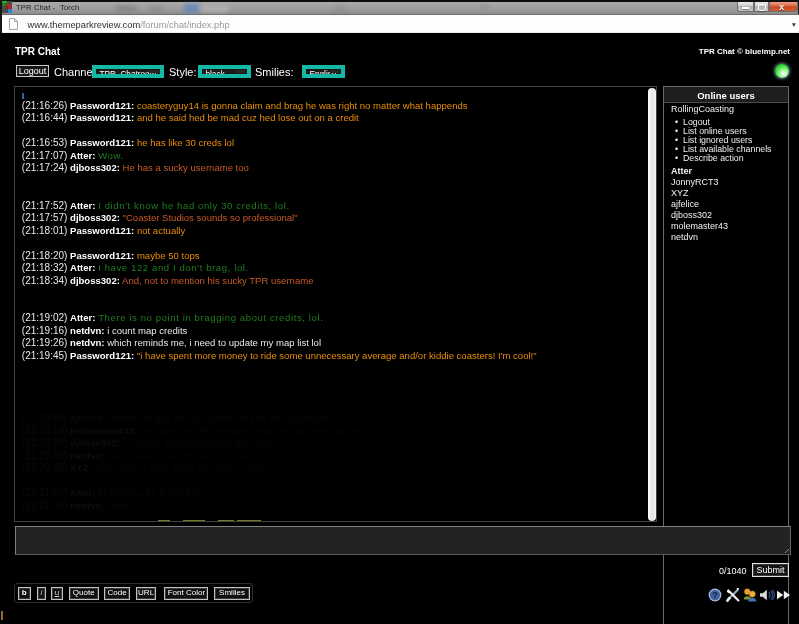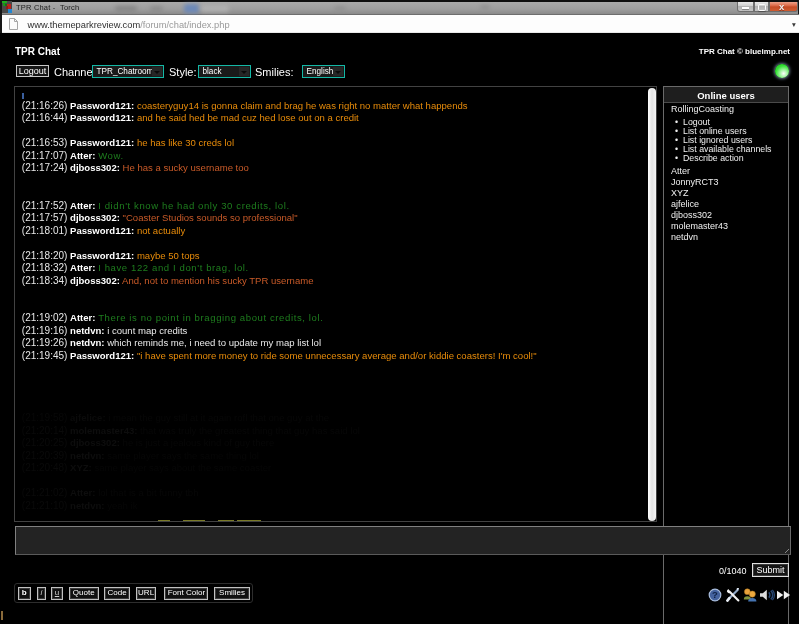--- a/index.html
+++ b/index.html
@@ -30,21 +30,21 @@
 #urltext span{color:#999;text-align:right;}
 #addrcaret{position:absolute;left:792px;top:4.5px;font-size:7.5px;color:#3a3a3a;}
 
 #hd{position:absolute;left:15px;top:46px;font-size:10px;font-weight:bold;color:#fff;}
 #copy{position:absolute;right:9px;top:47px;font-size:8px;font-weight:bold;color:#fff;}
 #logout{position:absolute;left:16px;top:65px;width:33px;height:12px;box-sizing:border-box;
   border:1px solid #c8c8c8;background:#161616;color:#fff;font-size:9px;
   text-align:center;line-height:10px;font-family:"Liberation Sans",sans-serif;}
 .lbl{position:absolute;top:66px;font-size:11px;color:#fff;}
 .sel{position:absolute;top:65px;height:13px;box-sizing:border-box;
-  border:1px solid #14b8a6;background:#1a1a1a;color:#fff;font-size:8.2px;
+  border:4px solid #14b8a6;background:#1a1a1a;color:#fff;font-size:8.2px;
   line-height:11px;padding-left:3.5px;white-space:nowrap;overflow:hidden;}
 .sel .ar{position:absolute;right:1px;top:1px;bottom:1px;width:10px;background:#262626;}
 .sel .ar:after{content:"";position:absolute;left:2px;top:4px;border:3px solid transparent;
   border-top-color:#0a0a0a;}
 #orb{position:absolute;left:775px;top:64px;width:14px;height:14px;border-radius:50%;
   background:radial-gradient(circle at 62% 68%, #ffffff 0%, #9cf59c 30%, #35e035 60%, #18b418 100%);
   box-shadow:0 0 3px 1px rgba(190,220,255,0.55);}
 
 #chatbox{position:absolute;left:13.8px;top:86px;width:643.5px;height:435.5px;box-sizing:border-box;
   border:1px solid #424242;background:#000;}
@@ -171,21 +171,21 @@
   </div>
 
   <div id="side">
     <div id="sidehd">Online users</div>
     <div class="su" style="top:17px;">RollingCoasting</div>
     <div class="si" style="top:30px;">Logout</div>
     <div class="si" style="top:39px;">List online users</div>
     <div class="si" style="top:48px;">List ignored users</div>
     <div class="si" style="top:57px;">List available channels</div>
     <div class="si" style="top:66px;">Describe action</div>
-    <div class="su" style="top:79px;">Atter</div>
+    <div class="su" style="top:79px;font-weight:bold;">Atter</div>
     <div class="su" style="top:90px;">JonnyRCT3</div>
     <div class="su" style="top:101px;">XYZ</div>
     <div class="su" style="top:112px;">ajfelice</div>
     <div class="su" style="top:123px;">djboss302</div>
     <div class="su" style="top:134px;">molemaster43</div>
     <div class="su" style="top:145px;">netdvn</div>
   </div>
 
   <div id="inputbox">
       <div id="rsz"></div>

